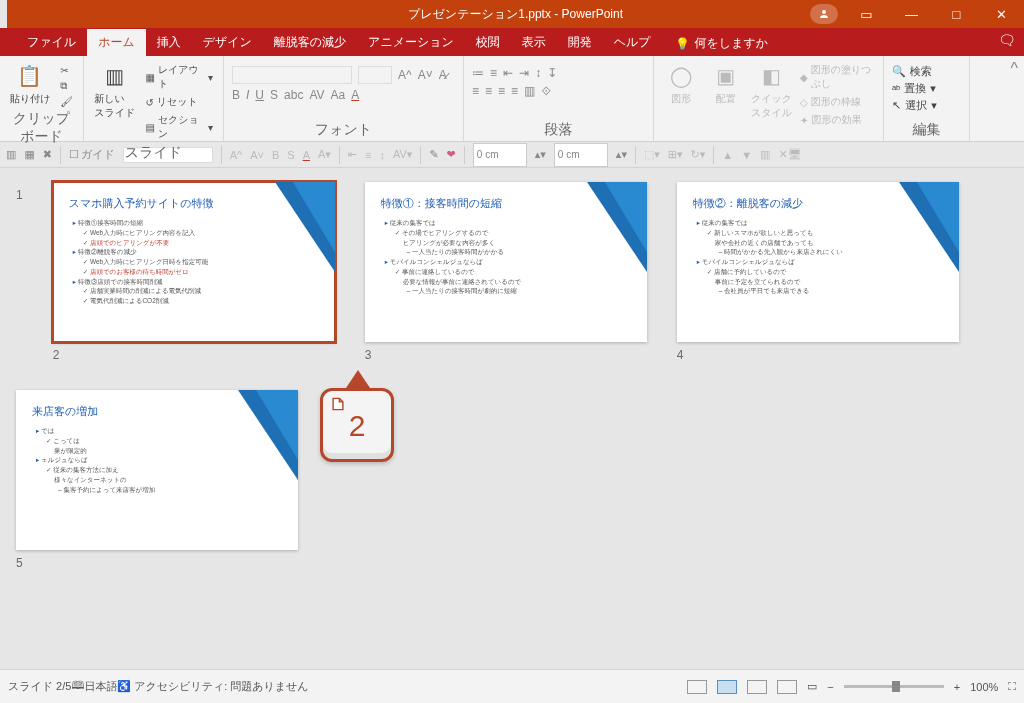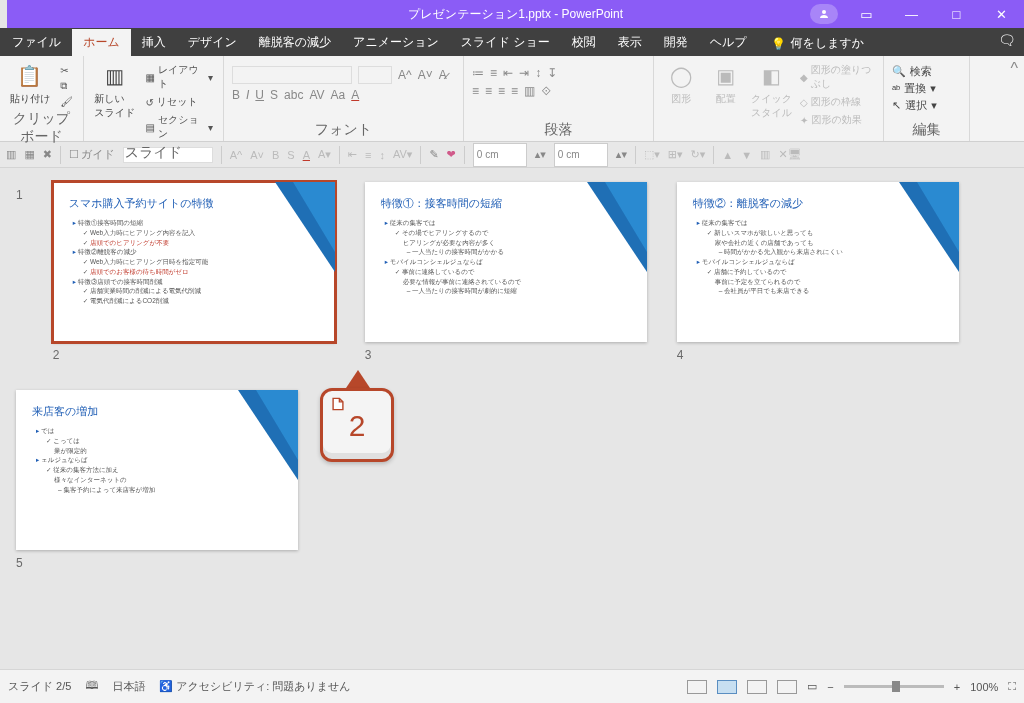--- a/index.html
+++ b/index.html
@@ -1,26 +1,26 @@
 <!DOCTYPE html>
 <html><head>
 <meta charset="utf-8">
 <style>
 * { margin: 0; padding: 0; box-sizing: border-box; font-family: 'Yu Gothic UI', 'Meiryo', sans-serif; }
 body { width: 1024px; height: 703px; overflow: hidden; background: #e6e6e6; }
 
 
-.titlebar { height: 28px; background: #8b5cf6; color: #fff; display: flex; align-items: center; position: relative; margin-left: 7px; }
+.titlebar { height: 28px; background: #c2410c; color: #fff; display: flex; align-items: center; position: relative; margin-left: 7px; }
 .titlebar .title { position: absolute; left: 50%; transform: translateX(-50%); font-size: 12px; }
 .titlebar .win-controls { margin-left: auto; display: flex; align-items: center; }
 .titlebar .win-btn { width: 45px; height: 28px; display: flex; align-items: center; justify-content: center; font-size: 13px; }
 .titlebar .user-icon { width: 28px; height: 20px; border-radius: 10px; background: rgba(255,255,255,0.25); display:flex;align-items:center;justify-content:center; margin-right:6px;}
 
 
-.tabs { height: 28px; background: #404040; display: flex; align-items: flex-end; padding-left: 1px; gap: 0; position:relative;}
+.tabs { height: 28px; background: #b91c1c; display: flex; align-items: flex-end; padding-left: 16px; gap: 0; position:relative;}
 .tab { padding: 5px 11px; font-size: 12px; color: #fff; cursor: pointer; }
 .tab.active { background: #f3f3f3; color: #b7472a; }
 .tellme { margin-left: 8px; display:flex; align-items:center; gap:4px; color:#fff; font-size:12px; padding:4px 6px;}
 .tabs .share { position:absolute; right:8px; color:#fff; font-size:14px; top:4px;}
 
 
 .ribbon { height: 86px; background: #f3f3f3; border-bottom: 1px solid #d0d0d0; display: flex; }
 .group { border-right: 1px solid #d8d8d8; padding: 4px 8px 2px; display: flex; flex-direction: column; }
 .group-body { flex: 1; display: flex; align-items: flex-start; gap: 6px; }
 .group-label { font-size: 14px; color: #666; text-align: center; padding-top: 2px; position: relative; }
@@ -65,21 +65,21 @@
 .dash::before{content:"– ";}
 
 
 .key-callout { position:absolute; left: 312px; top: 370px; width: 90px; pointer-events:none;}
 .key-callout .pointer { width:0;height:0; border-left:12px solid transparent; border-right:12px solid transparent; border-bottom:18px solid #b7472a; margin-left:34px;}
 .key-callout .cap { width:74px; height:74px; background:#f4f4f4; border:3px solid #b7472a; border-radius:12px; box-shadow: inset 0 -6px 0 rgba(0,0,0,0.08), 0 2px 4px rgba(0,0,0,0.2); display:flex; flex-direction:column; align-items:center; justify-content:flex-start; margin:0 auto;}
 .key-callout .cap .corner { align-self:flex-start; margin:6px 0 0 8px; width:14px;height:14px;}
 .key-callout .cap .num { font-size:30px; color:#b7472a; font-weight:500; margin-top:-2px;}
 
 
-.statusbar { position:absolute; bottom:0; left:0; right:0; height:34px; background:#f3f3f3; border-top:1px solid #d6d6d6; display:flex; align-items:center; font-size:11px; color:#555; padding: 16px 8px; gap:14px;}
+.statusbar { position:absolute; bottom:0; left:0; right:0; height:34px; background:#f3f3f3; border-top:1px solid #d6d6d6; display:flex; align-items:center; font-size:11px; color:#555; padding: 16px 8px; }
 .statusbar .right { margin-left:auto; display:flex; align-items:center; gap:10px;}
 .view-btn { width:20px; height:14px; border:1px solid #999; display:inline-block;}
 .view-btn.active{ background:#c7dff1; border-color:#5a8ec1;}
 .zoom-track { width:100px; height:3px; background:#bbb; position:relative;}
 .zoom-thumb { position:absolute; top:-4px; left:48px; width:8px;height:11px; background:#888;}
 </style>
 </head>
 <body>
 
 <div class="titlebar">
@@ -98,21 +98,20 @@
   </div>
 </div>
 
 <div class="tabs">
   <div class="tab">ファイル</div>
   <div class="tab active">ホーム</div>
   <div class="tab">挿入</div>
   <div class="tab">デザイン</div>
   <div class="tab">離脱客の減少</div>
   <div class="tab">アニメーション</div>
-  <div class="tab">スライド ショー</div>
   <div class="tab">校閲</div>
   <div class="tab">表示</div>
   <div class="tab">開発</div>
   <div class="tab">ヘルプ</div>
   <div class="tellme">
       <span>💡</span>
       <span>何をしますか</span>
     </div>
   <div class="share">🗨</div>
 </div>

